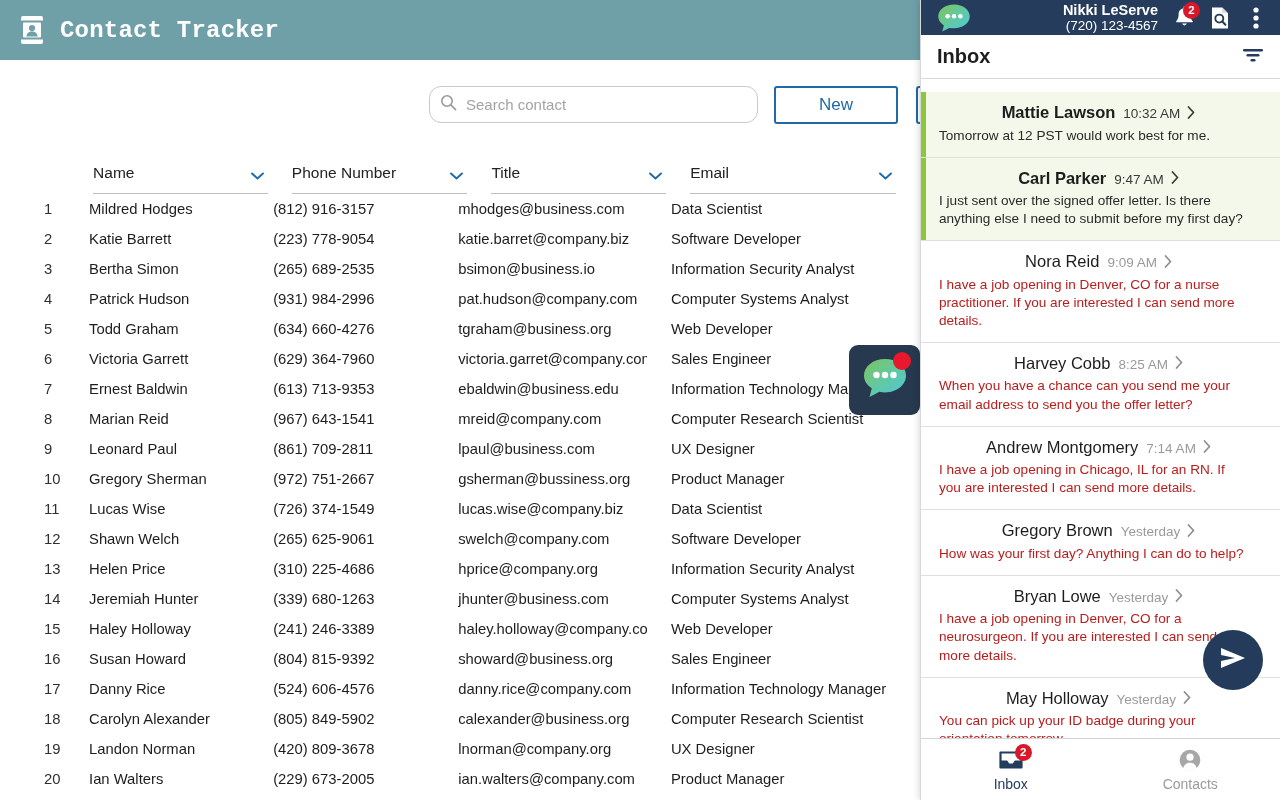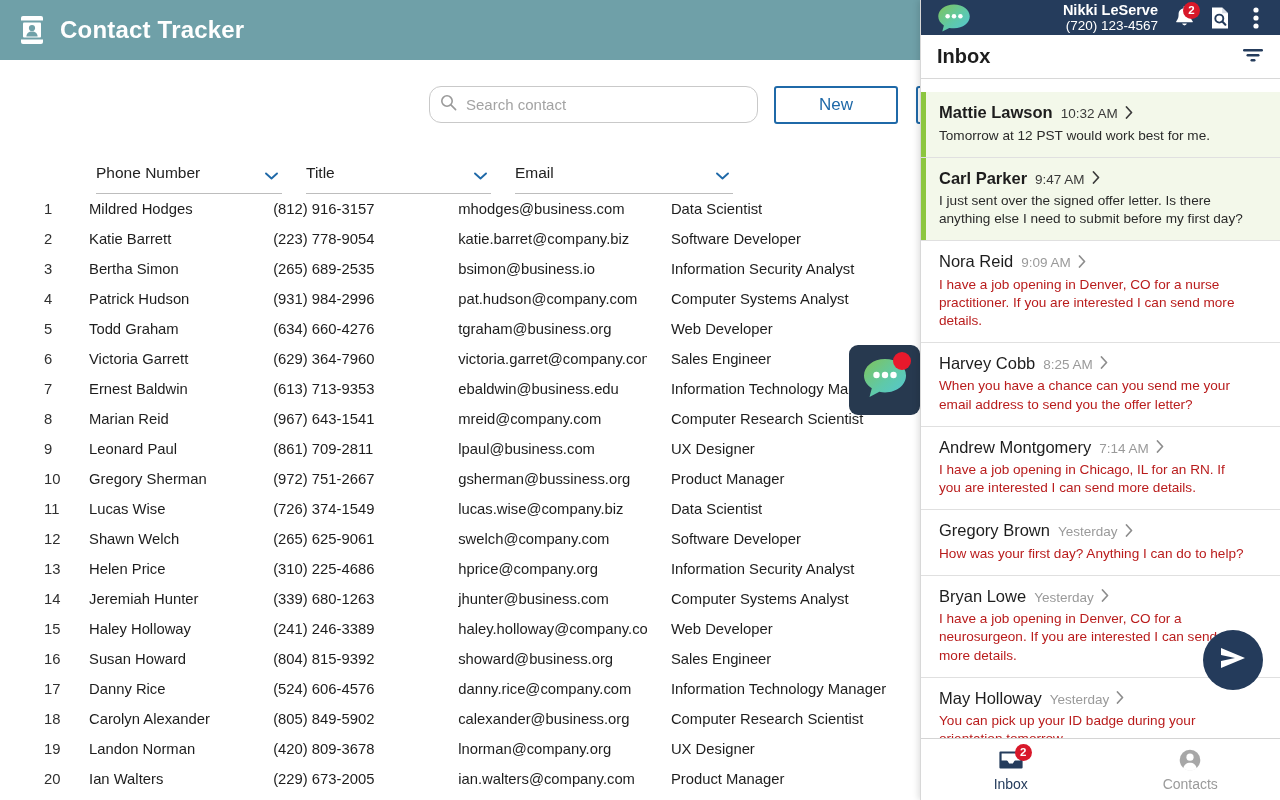--- a/index.html
+++ b/index.html
@@ -18,20 +18,21 @@
     width: 920px; height: 800px;
     background: #ffffff;
     overflow: hidden;
   }
   .appbar {
     height: 60px; width: 920px;
     background: #6fa0a8;
     display: flex; align-items: center;
     padding-left: 18px;
     gap: 14px;
+    font-family: Liberation Mono, monospace;
   }
   .appbar-logo { width: 28px; height: 30px; flex: 0 0 auto; }
   .appbar-title {
     color: #ffffff;
     font-size: 24px;
     font-weight: bold;
     letter-spacing: .2px;
   }
 
   .content-head {
@@ -219,21 +220,21 @@
     background: #f3f8ea;
   }
   .msg.unread::before {
     content: "";
     position: absolute; left: 0; top: 0; bottom: 0;
     width: 5px;
     background: #8cc63f;
   }
   .msg-top {
     display: flex; align-items: baseline;
-    justify-content: flex-start;
+    justify-content: center;
     gap: 8px;
   }
   .msg-name {
     font-size: 16.5px;
     color: #1d1d1d;
   }
   .msg.unread .msg-name { font-weight: bold; }
   .msg-right { display: flex; align-items: center; gap: 7px; flex: 0 0 auto; }
   .msg-time { font-size: 13.5px; color: #9a9a9a; }
   .msg.unread .msg-time { color: #3a3a3a; }
@@ -319,20 +320,28 @@
       <input class="search-input" type="text" placeholder="Search contact" style="">
     </div>
 
     <button class="btn-outline" id="new-btn">New</button>
     <button class="btn-outline" id="secondary-btn"></button>
 
     <div class="table">
       <div class="thead">
         <div class="th th-idx"></div>
 
+        <div class="th th-name">
+          <span>Name</span>
+          <span class="caret">
+            <svg width="13" height="8" viewBox="0 0 13 8">
+                <polyline points="1,1.5 6.5,6.5 12,1.5" fill="none" stroke="#1f69a8" stroke-width="1.9" stroke-linecap="round" stroke-linejoin="round"></polyline>
+              </svg>
+          </span>
+        </div>
 
         <div class="th th-phone">
           <span>Phone Number</span>
           <span class="caret">
             <svg width="13" height="8" viewBox="0 0 13 8">
                 <polyline points="1,1.5 6.5,6.5 12,1.5" fill="none" stroke="#1f69a8" stroke-width="1.9" stroke-linecap="round" stroke-linejoin="round"></polyline>
               </svg>
           </span>
         </div>
 

